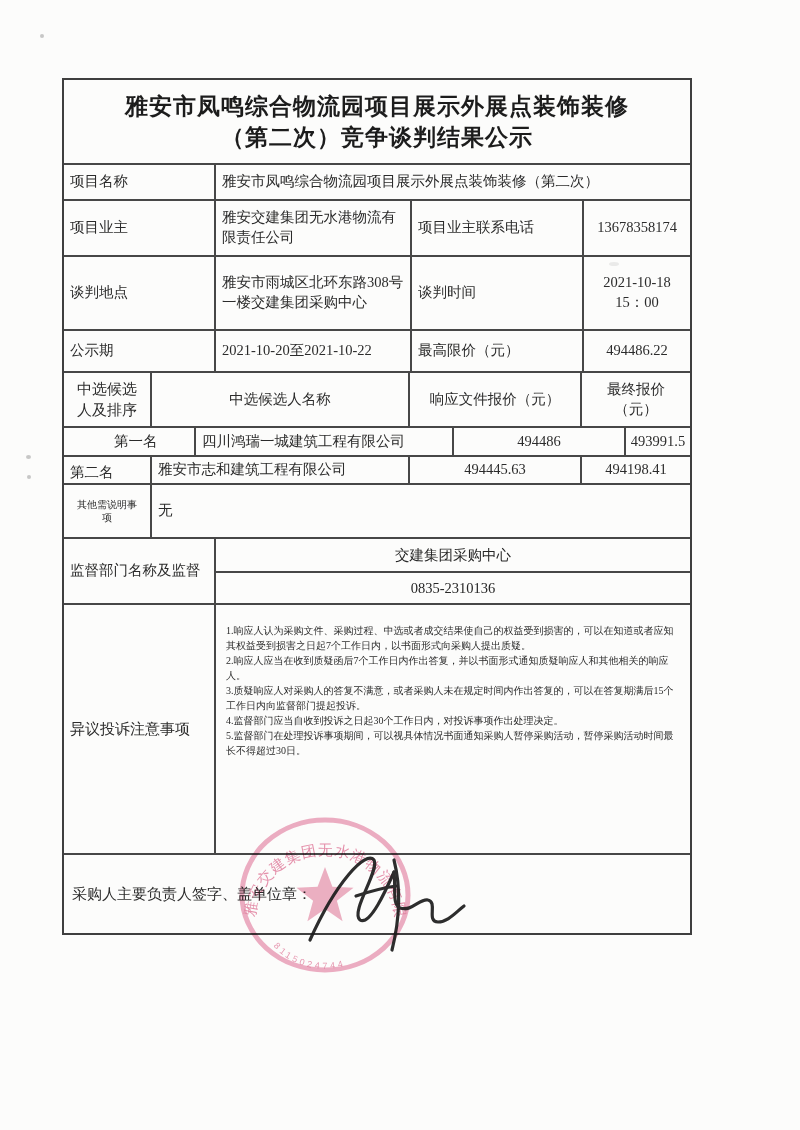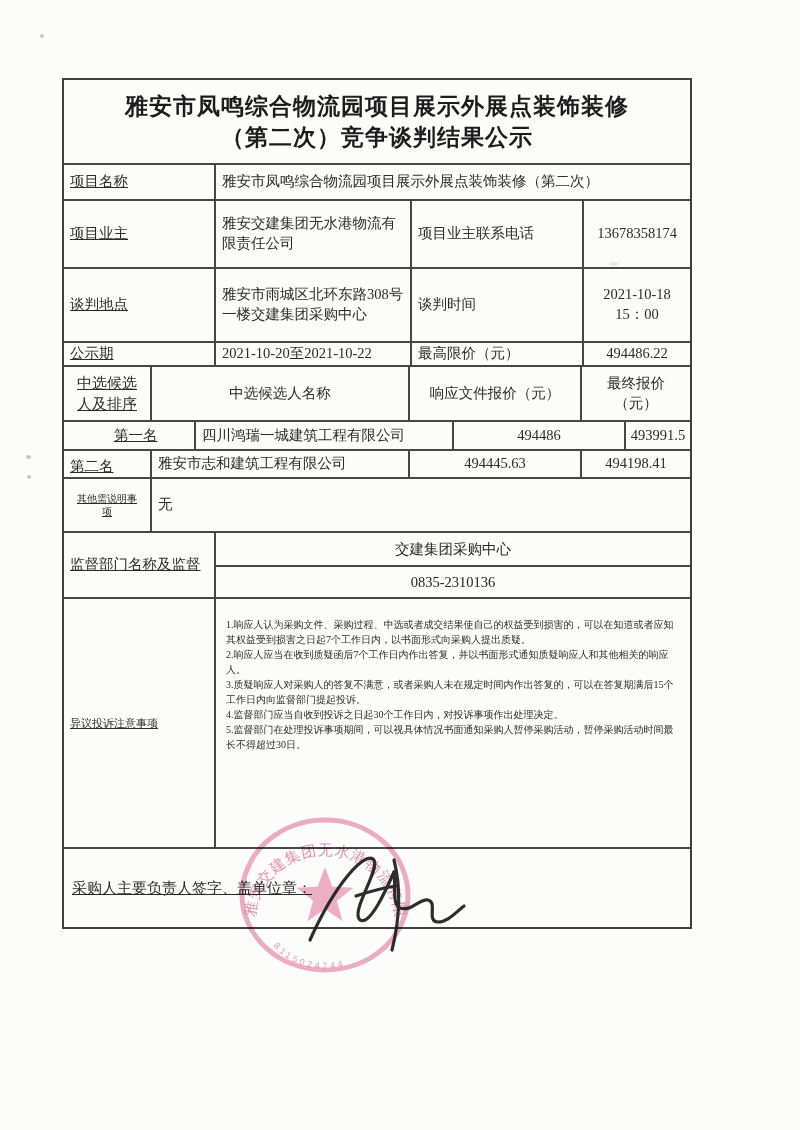--- a/index.html
+++ b/index.html
@@ -21,35 +21,35 @@
     background:transparent;
   }
   .trow{display:flex;box-sizing:border-box;border-top:2px solid #474747;}
   .trow:first-child{border-top:none;}
   .cell{
     box-sizing:border-box;border-left:2px solid #474747;
     display:flex;align-items:center;
     font-size:14.5px;line-height:1.35;color:#2b2b2b;
     padding:2px 6px;overflow:hidden;
   }
-  .cell:first-child{border-left:none;text-decoration:underline;}
+  .cell:first-child{border-left:none;}
   .center{justify-content:center;text-align:center;}
   .left{justify-content:flex-start;text-align:left;}
 
   .title-row{
     height:83px;display:flex;flex-direction:column;justify-content:center;
     text-align:center;font-family:"Liberation Sans","DejaVu Sans",sans-serif;
     font-weight:700;font-size:23px;line-height:31px;color:#1c1c1c;
     letter-spacing:1px;
   }
 
   .h-r1{height:36px;}
-  .h-r2{height:68px;}
+  .h-r2{height:56px;}
   .h-r3{height:74px;}
-  .h-r4{height:24px;}
+  .h-r4{height:42px;}
   .h-r5{height:55px;}
   .h-r6{height:29px;}
   .h-r7{height:28px;}
   .h-r8{height:54px;}
   .h-r9{height:66px;}
   .h-r10{height:250px;}
   .h-r11{height:80px;}
 
   .w-label{width:150px;flex:0 0 150px;}
   .w-label-sm{width:86px;flex:0 0 86px;padding:2px 10px;}
@@ -148,21 +148,21 @@
 
     <div class="trow h-r9">
       <div class="cell w-label left" style="padding-right:0;">监督部门名称及监督</div>
       <div class="stack" style="border-left:2px solid #474747;">
         <div class="substack">交建集团采购中心</div>
         <div class="substack">0835-2310136</div>
       </div>
     </div>
 
     <div class="trow h-r10">
-      <div class="cell w-label left" style="font-size:11px;">异议投诉注意事项</div>
+      <div class="cell w-label left" style="font-size:15px;">异议投诉注意事项</div>
       <div class="cell objection-content">
         <div>1.响应人认为采购文件、采购过程、中选或者成交结果使自己的权益受到损害的，可以在知道或者应知其权益受到损害之日起7个工作日内，以书面形式向采购人提出质疑。</div>
         <div>2.响应人应当在收到质疑函后7个工作日内作出答复，并以书面形式通知质疑响应人和其他相关的响应人。</div>
         <div>3.质疑响应人对采购人的答复不满意，或者采购人未在规定时间内作出答复的，可以在答复期满后15个工作日内向监督部门提起投诉。</div>
         <div>4.监督部门应当自收到投诉之日起30个工作日内，对投诉事项作出处理决定。</div>
         <div>5.监督部门在处理投诉事项期间，可以视具体情况书面通知采购人暂停采购活动，暂停采购活动时间最长不得超过30日。</div>
       </div>
     </div>
 
     <div class="trow h-r11">

